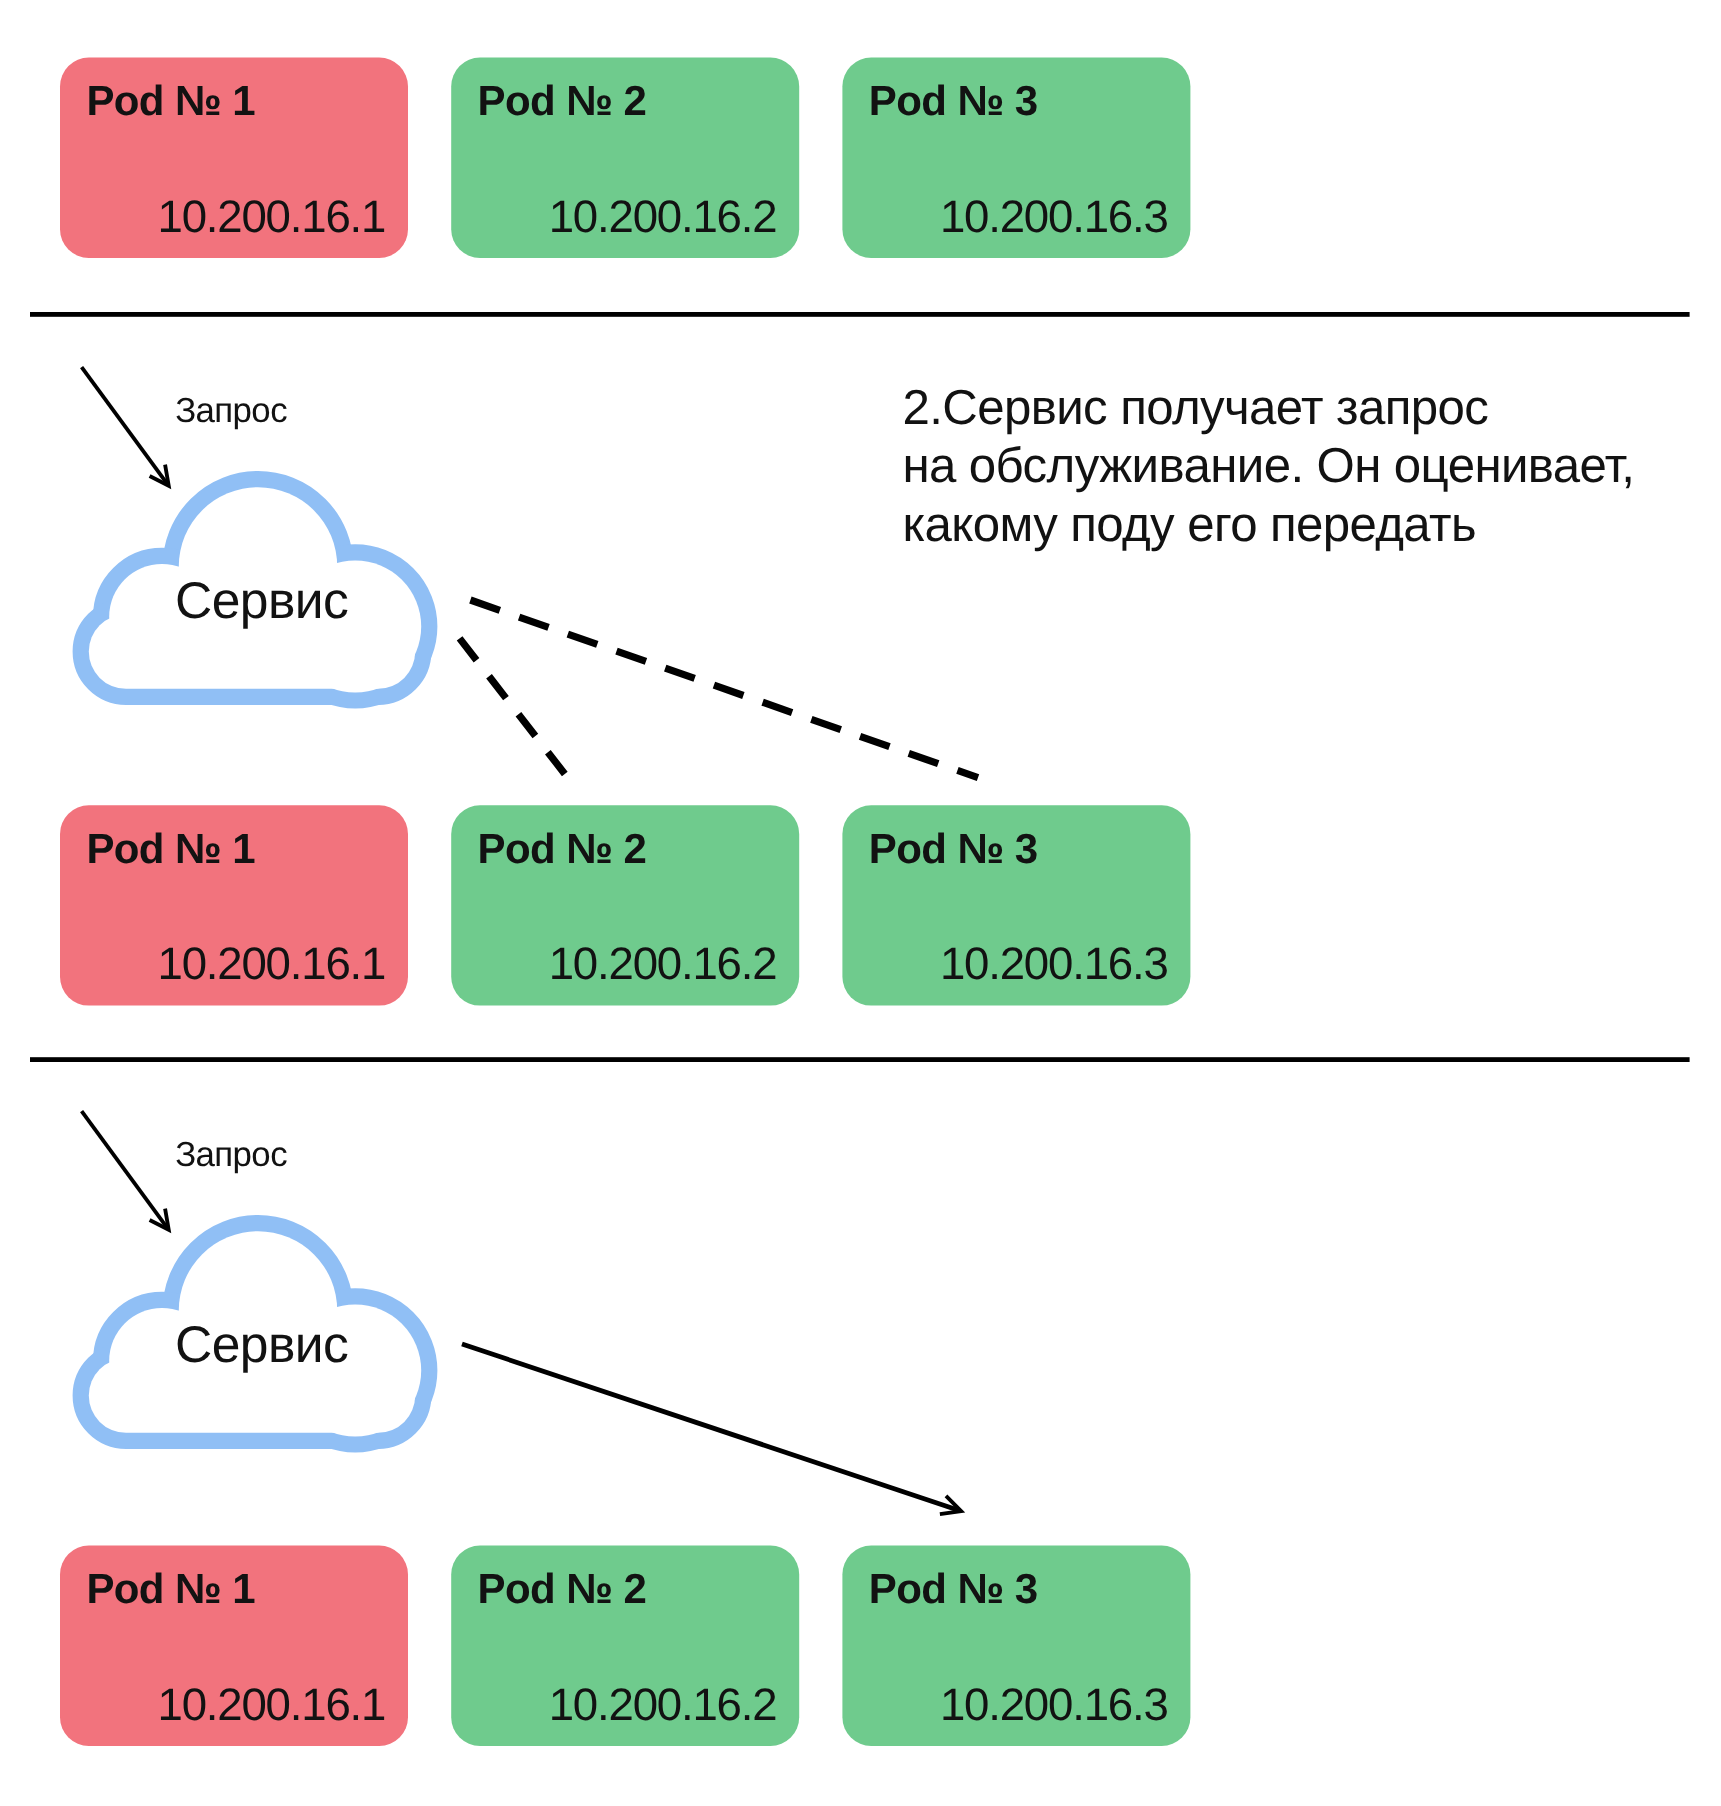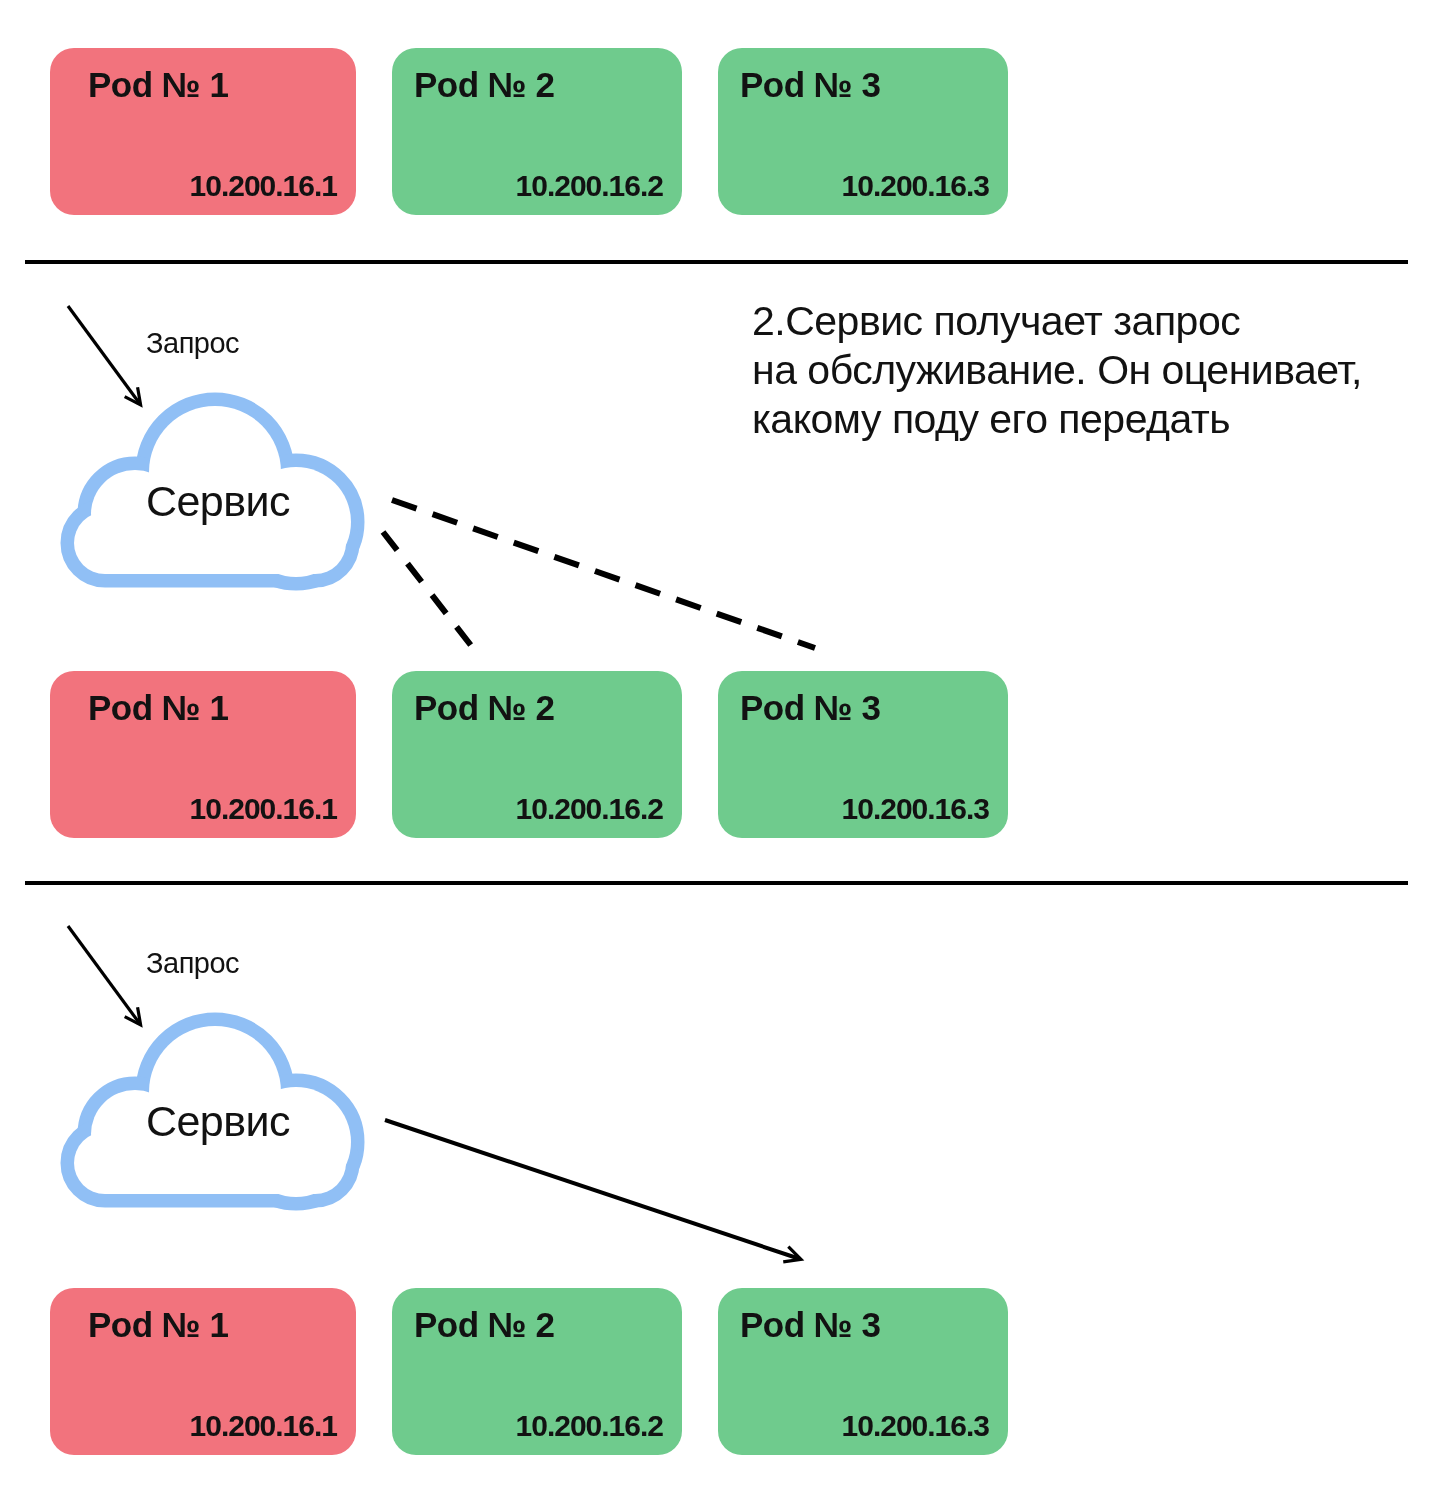--- a/index.html
+++ b/index.html
@@ -26,34 +26,34 @@
     left: 50px;
     display: flex;
     gap: 25px;
   }
   .pod {
     position: relative;
     width: 290px;
     height: 167px;
     border-radius: 24px;
   }
-  .pod[data-variant="red"]   { background: var(--pod-red, #F2737D); padding-left: 16px; }
+  .pod[data-variant="red"]   { background: var(--pod-red, #F2737D); }
   .pod[data-variant="green"] { background: var(--pod-green, #6FCB8D); margin-left: 11px; }
   .pod-title {
     margin: 17px 0 0 22px;
     font-size: 35px;
     font-weight: 700;
     letter-spacing: -0.5px;
   }
   .pod-ip {
     position: absolute;
     right: 19px;
     bottom: 12px;
-    font-size: 30px;
-    font-weight: 700;
+    font-size: 38px;
+    font-weight: 400;
     letter-spacing: -1px;
   }
   .divider {
     position: absolute;
     left: 25px;
     width: 1383px;
     height: 4px;
     background: var(--line-black, #000);
   }
   .request-label {
@@ -147,21 +147,21 @@
     <div class="pod" data-variant="green">
       <div class="pod-title">Pod № 3</div>
       <div class="pod-ip">10.200.16.3</div>
     </div>
   </div>
 
   <div class="divider" style="top:260px"></div>
 
   <div class="request-label" style="top:327px">Запрос</div>
   <div class="cloud-label" style="top:477px">Сервис</div>
-  <div class="caption" style="top:297px">2.Сервис получает запрос
+  <div class="caption" style="top:315px">2.Сервис получает запрос
 на обслуживание. Он оценивает,
 какому поду его передать</div>
 
   <div class="pod-row" style="top:671px">
     <div class="pod" data-variant="red">
       <div class="pod-title">Pod № 1</div>
       <div class="pod-ip">10.200.16.1</div>
     </div>
     <div class="pod" data-variant="green">
       <div class="pod-title">Pod № 2</div>

